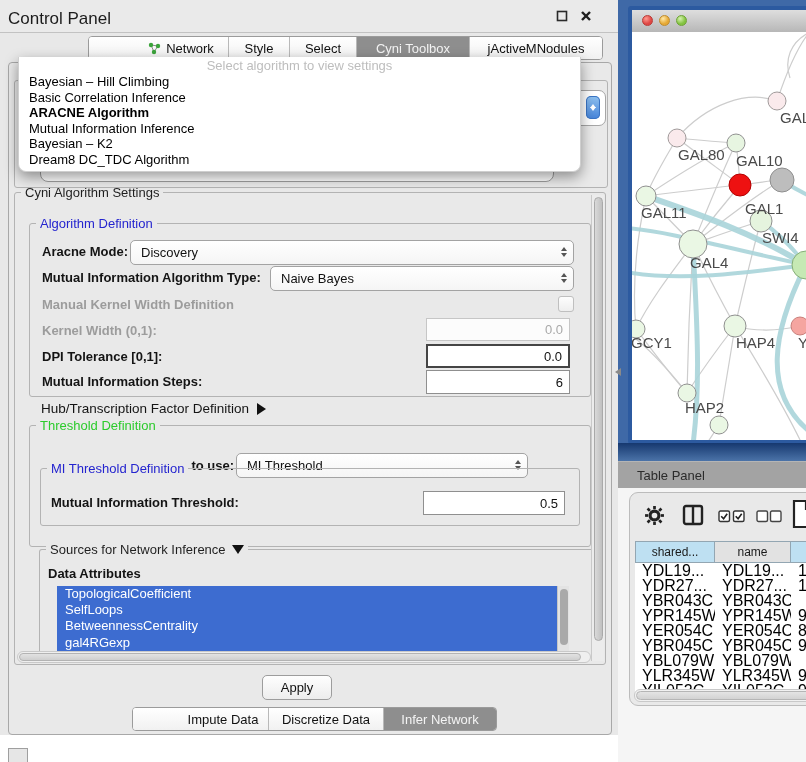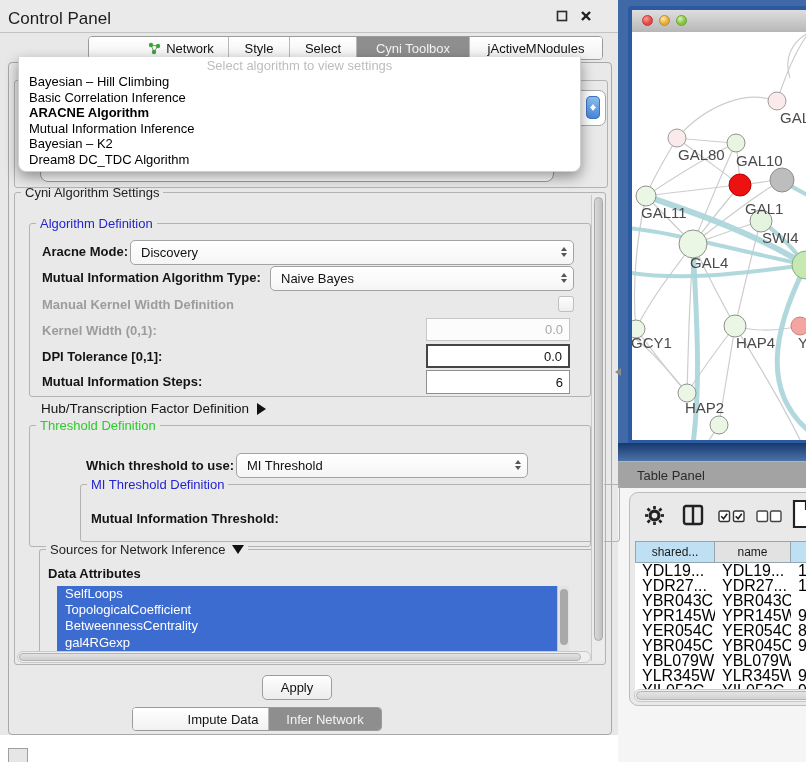--- a/index.html
+++ b/index.html
@@ -409,35 +409,38 @@
 
         <span class="lbl" style="left:56px;top:32px">Which threshold to use:</span>
         <div class="combo" style="left:206px;top:27px;width:292px;height:25px">
           <span>MI Threshold</span>
           <span class="arrows">
               <i class="up"></i>
               <i class="dn"></i>
             </span>
         </div>
 
-        <div class="groupbox" style="left:10px;top:58px;width:538px;height:56px;margin-left:40px;">
+        <div class="groupbox" style="left:10px;top:42px;width:538px;height:56px;">
           <span class="gb-title t-blue">MI Threshold Definition</span>
           <span class="lbl" style="left:10px;top:26px">Mutual Information Threshold:</span>
+          <div class="tfield" style="left:382px;top:22px;width:142px;height:24px;border:1px solid #8f8f8f">
+            <span>0.5</span>
+          </div>
         </div>
       </div>
 
       <div class="groupbox" style="left:24px;top:356px;width:560px;height:108px;border-bottom:none;">
         <span class="gb-title t-black">
           <span>Sources for Network Inference</span><span class="tri-down"></span>
         </span>
         <span class="lbl" style="left:8px;top:16px">Data Attributes</span>
         <div class="attr-list" style="left:17px;top:36px;width:512px;height:68px;">
           <div>
+              <div class="attr-item">TopologicalCoefficient</div>
               <div class="attr-item">SelfLoops</div>
-              <div class="attr-item">TopologicalCoefficient</div>
               <div class="attr-item">BetweennessCentrality</div>
               <div class="attr-item">gal4RGexp</div>
             </div>
           <div class="list-vscroll">
               <div class="thumb"></div>
             </div>
         </div>
       </div>
 
       <div class="vscroll" style="right:1px;top:2px;height:466px;">
@@ -449,20 +452,23 @@
     </div>
 
     <div class="apply-btn">
         <span>Apply</span>
       </div>
 
     <div class="seg-bar" style="left:132px;top:707px;">
       <div class="seg" style="width:86px">
           <span>Impute Data</span>
         </div>
+      <div class="seg" style="width:110px">
+          <span>Discretize Data</span>
+        </div>
       <div class="seg sel" style="width:108px">
           <span>Infer Network</span>
         </div>
     </div>
   </div>
 
   <div class="split-arrow"></div>
   <div class="mini-square"></div>
 </div>
 

